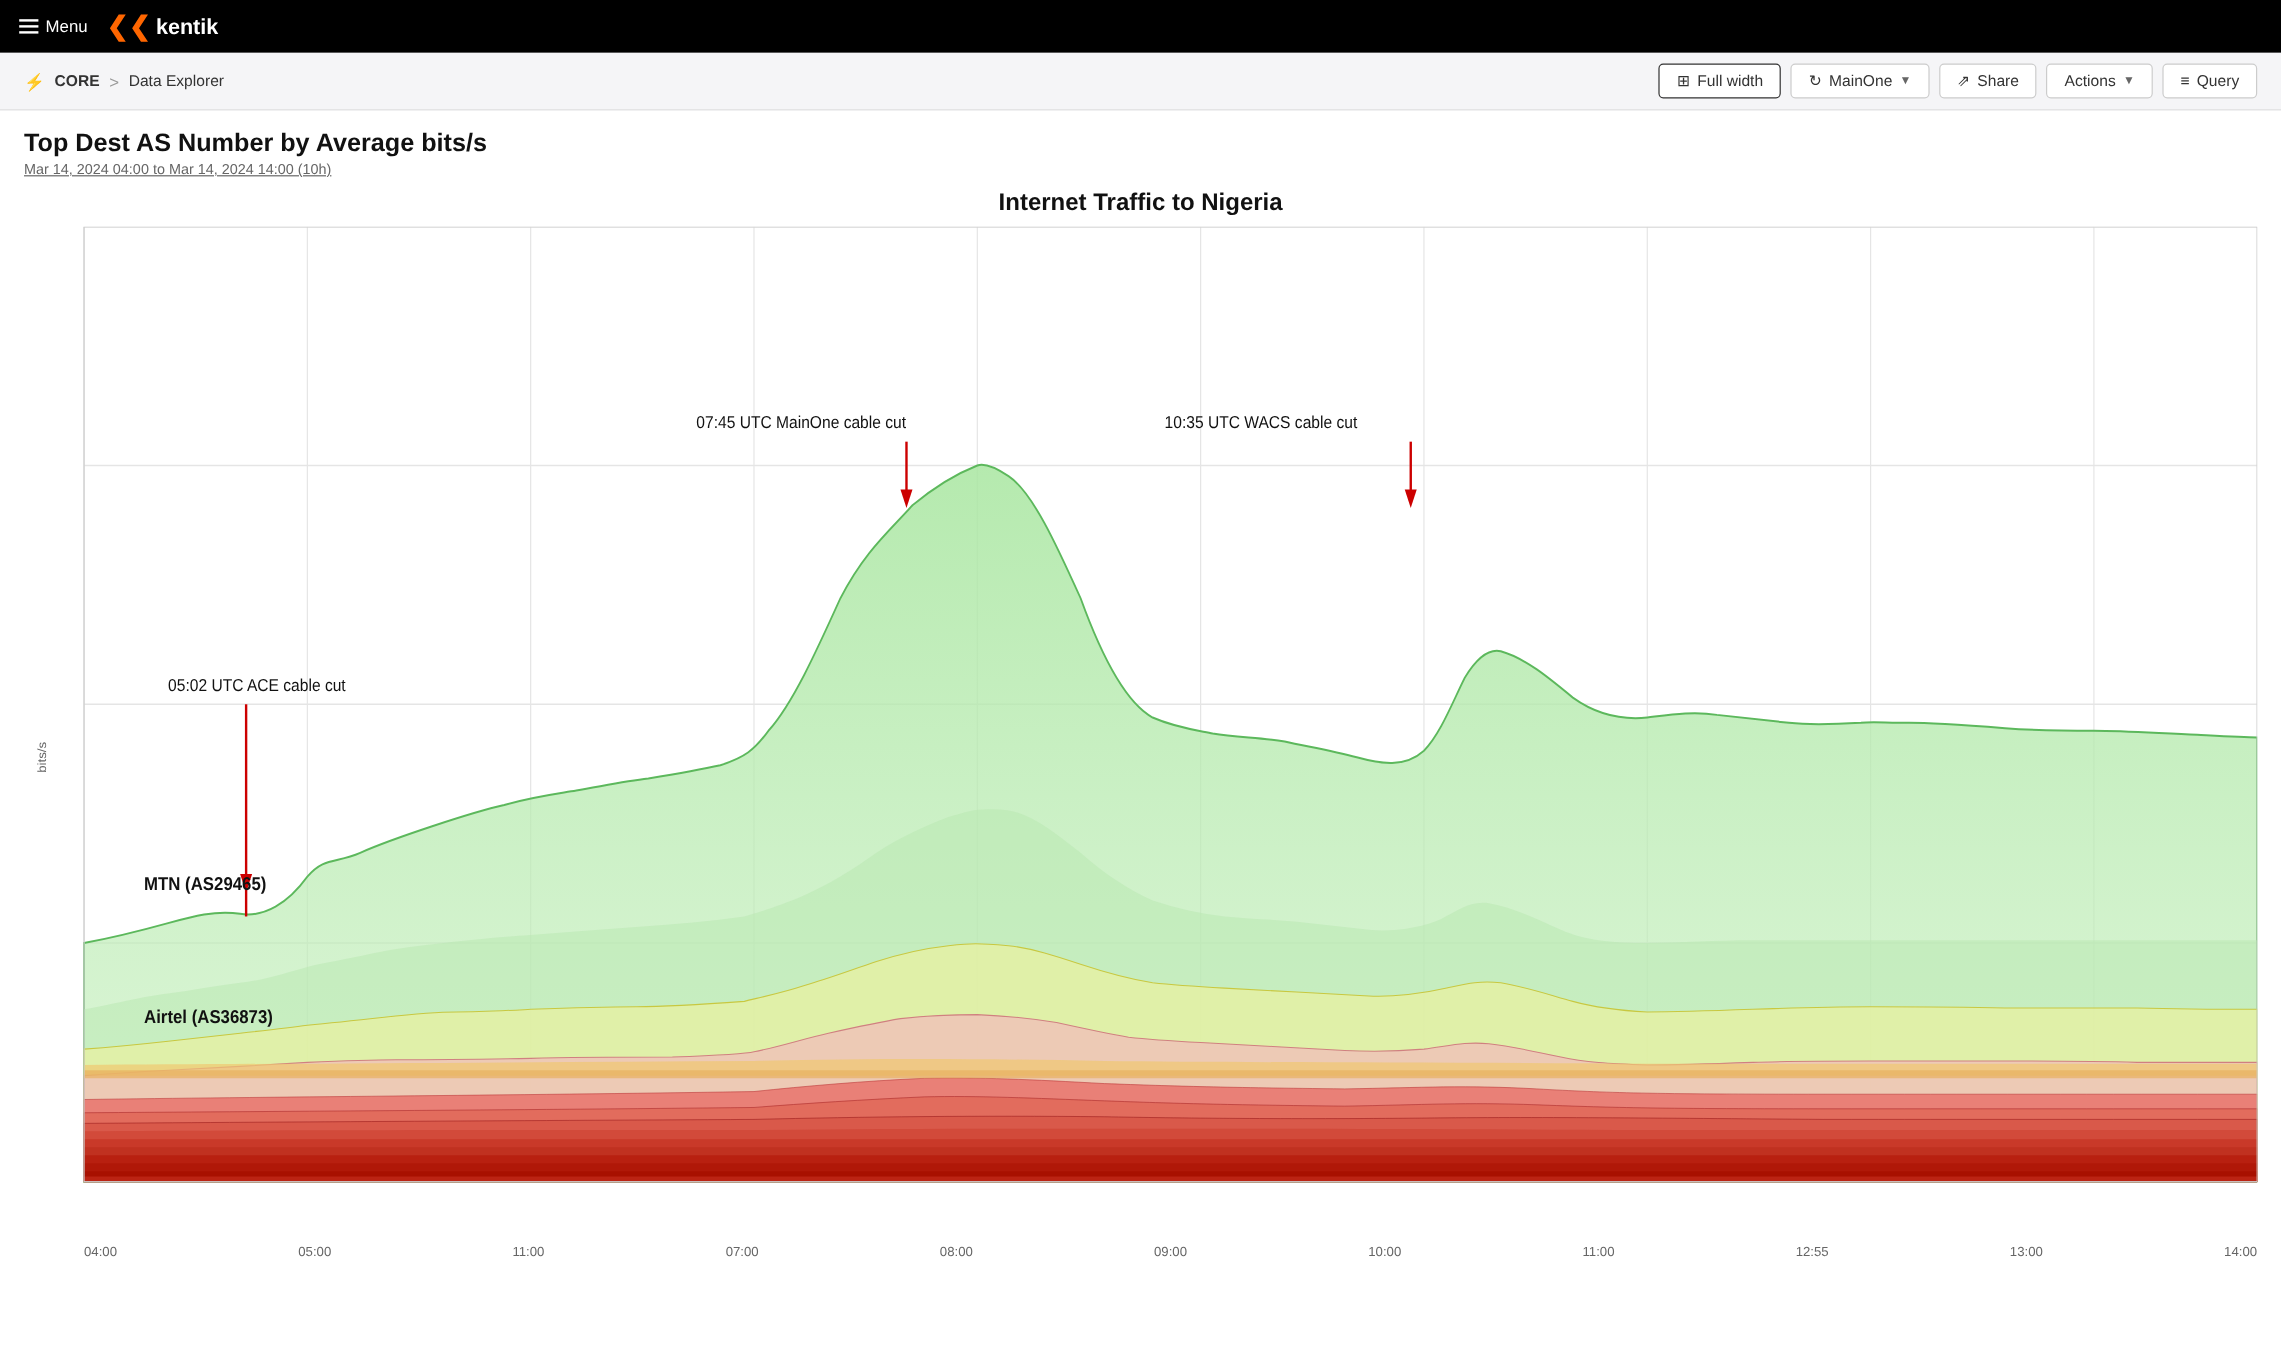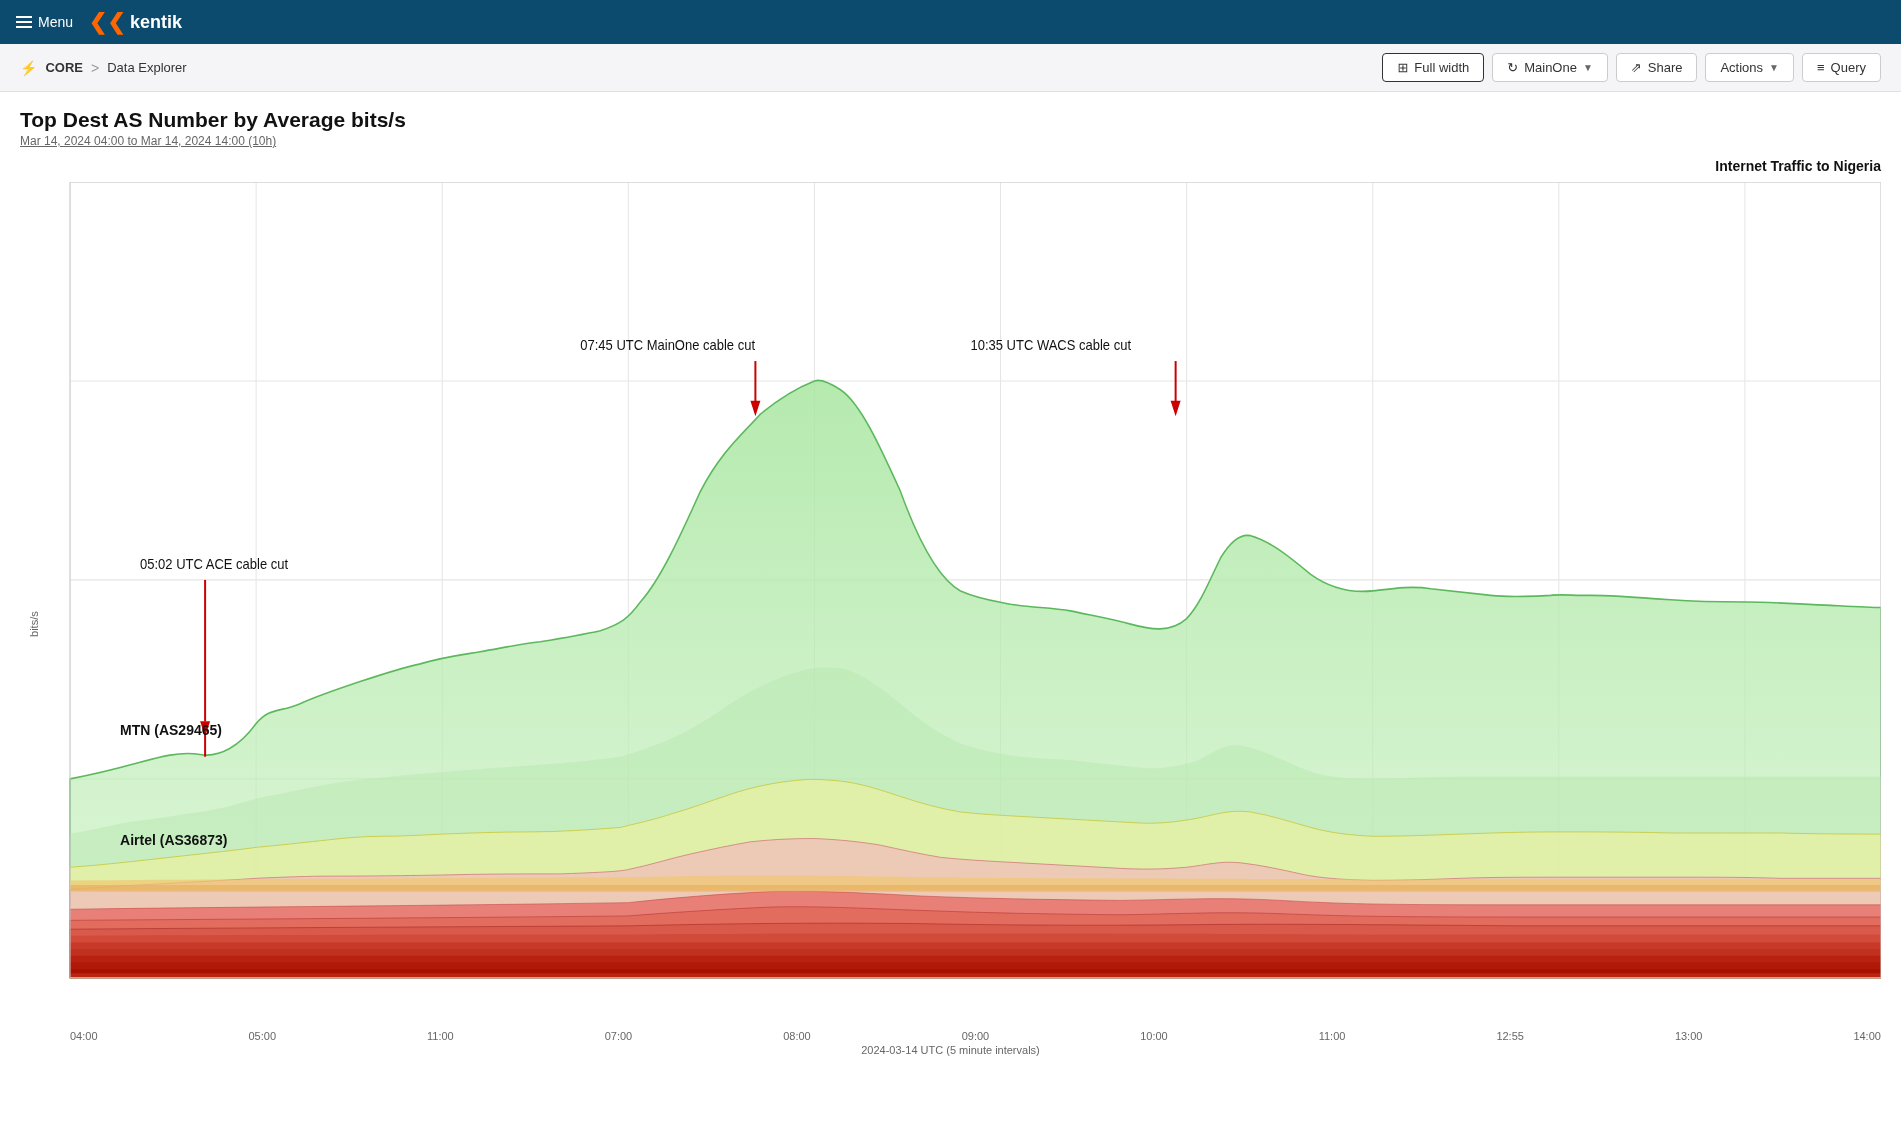--- a/index.html
+++ b/index.html
@@ -1,20 +1,20 @@
 <!DOCTYPE html>
 <html><head>
   <meta charset="utf-8">
   <style>
     * { margin: 0; padding: 0; box-sizing: border-box; }
     body { font-family: -apple-system, BlinkMacSystemFont, 'Segoe UI', sans-serif; background: #fff; }
 
     
     .top-nav {
-      background: #0c4a6e;
+      background: #000000;
       display: flex;
       align-items: center;
       padding: 0 16px;
       height: 44px;
       gap: 16px;
     }
     .nav-menu-btn {
       color: #fff;
       display: flex;
       align-items: center;
@@ -86,22 +86,22 @@
     }
 
     
     .chart-container {
       position: relative;
       margin-top: 10px;
       width: 100%;
       height: 900px;
     }
     .chart-title {
-      text-align: right;
-      font-size: 14px;
+      text-align: center;
+      font-size: 20px;
       font-weight: 700;
       color: #111;
       margin-bottom: 8px;
     }
     .chart-svg-wrapper {
       position: relative;
       width: 100%;
       height: 840px;
     }
     svg.chart-svg {
@@ -402,16 +402,15 @@
         <span>11:00</span>
         <span>07:00</span>
         <span>08:00</span>
         <span>09:00</span>
         <span>10:00</span>
         <span>11:00</span>
         <span>12:55</span>
         <span>13:00</span>
         <span>14:00</span>
       </div>
-      <div class="x-axis-subtitle">2024-03-14 UTC (5 minute intervals)</div>
     </div>
   </div>
 </div>
 
 </body></html>

